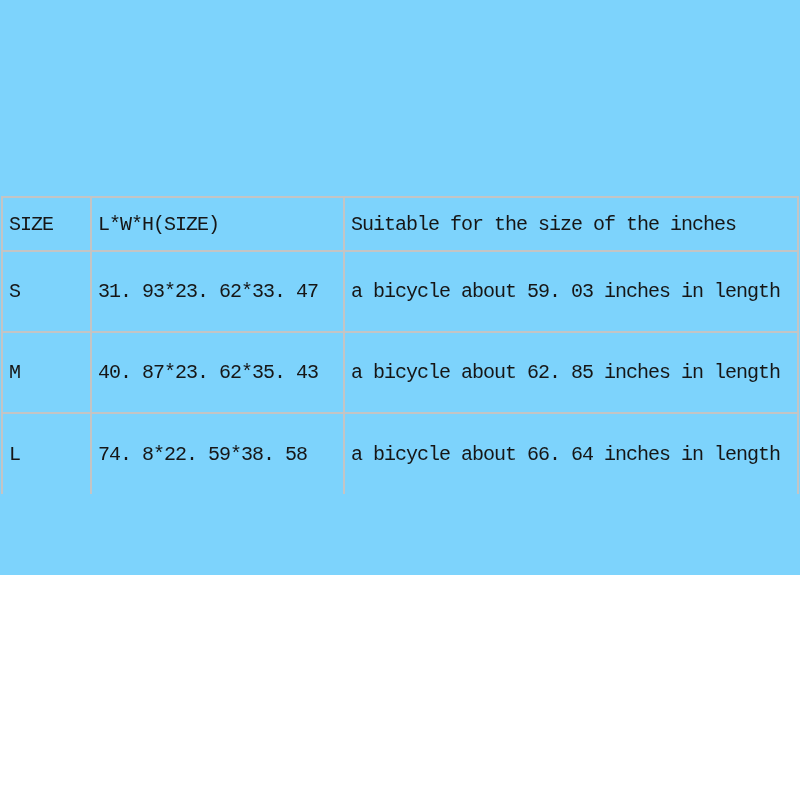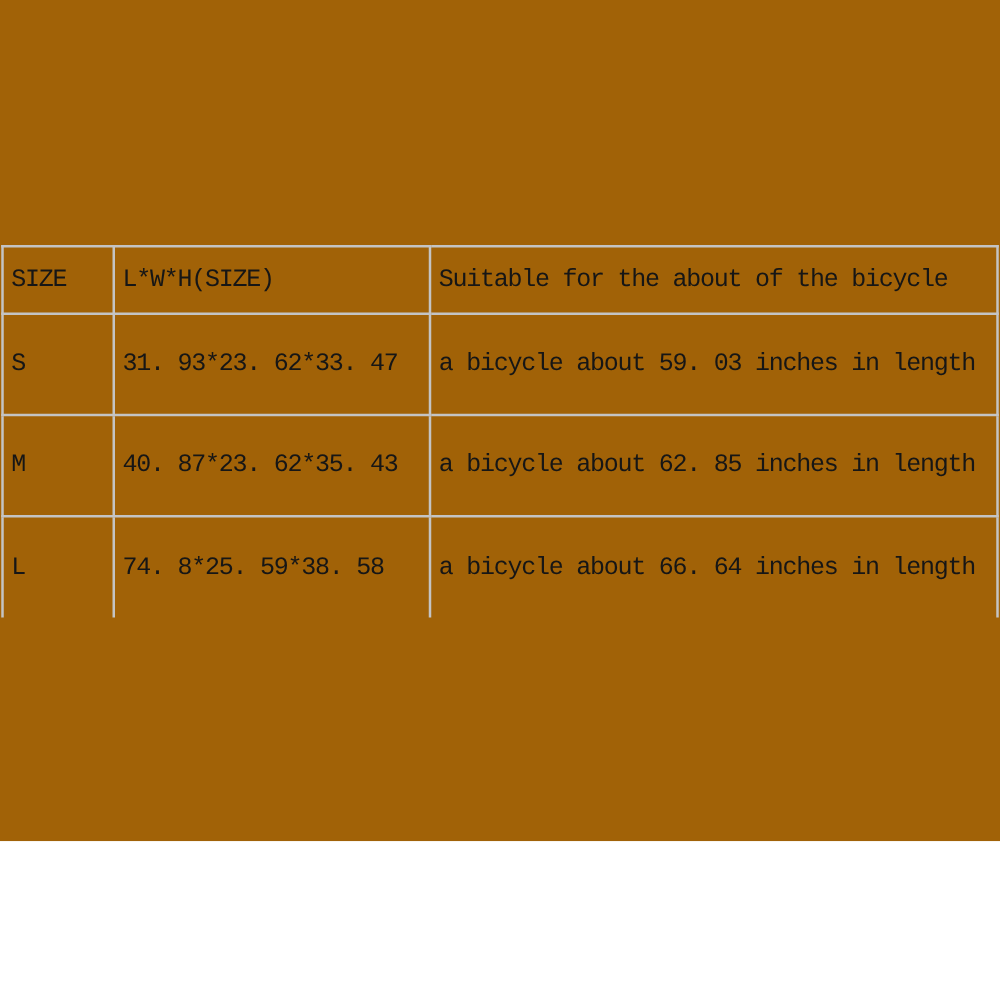--- a/index.html
+++ b/index.html
@@ -3,22 +3,22 @@
 <meta charset="utf-8">
 <style>
   html, body {
     margin: 0;
     padding: 0;
     background: #ffffff;
   }
   .page {
     position: relative;
     width: 800px;
-    height: 673px;
-    background: #a16207;
+    height: 575px;
+    background: #7dd3fc;
     overflow: hidden;
     font-family: "Liberation Mono", "DejaVu Sans Mono", monospace;
   }
   .size-table {
     position: absolute;
     left: 1px;
     top: 196px;
     width: 796px;
     border-collapse: collapse;
     table-layout: fixed;
@@ -52,34 +52,34 @@
   <table class="size-table">
     <colgroup>
       <col class="c-size">
       <col class="c-dims">
       <col class="c-suit">
     </colgroup>
     <thead>
       <tr>
         <th>SIZE</th>
         <th>L*W*H(SIZE)</th>
-        <th>Suitable for the about of the bicycle</th>
+        <th>Suitable for the size of the inches</th>
       </tr>
     </thead>
     <tbody>
       <tr>
         <td>S</td>
         <td>31. 93*23. 62*33. 47</td>
         <td>a bicycle about 59. 03 inches in length</td>
       </tr>
       <tr>
         <td>M</td>
         <td>40. 87*23. 62*35. 43</td>
         <td>a bicycle about 62. 85 inches in length</td>
       </tr>
       <tr>
         <td>L</td>
-        <td>74. 8*25. 59*38. 58</td>
+        <td>74. 8*22. 59*38. 58</td>
         <td>a bicycle about 66. 64 inches in length</td>
       </tr>
     </tbody>
   </table>
 </div>
 
 </body></html>

